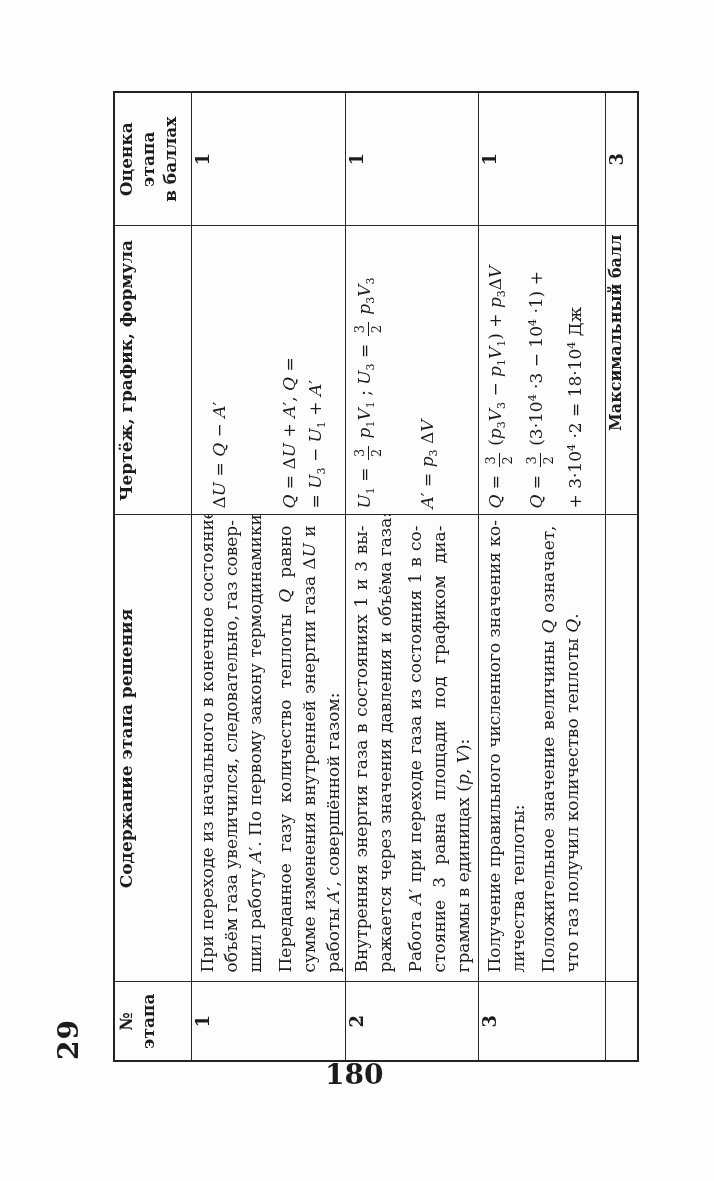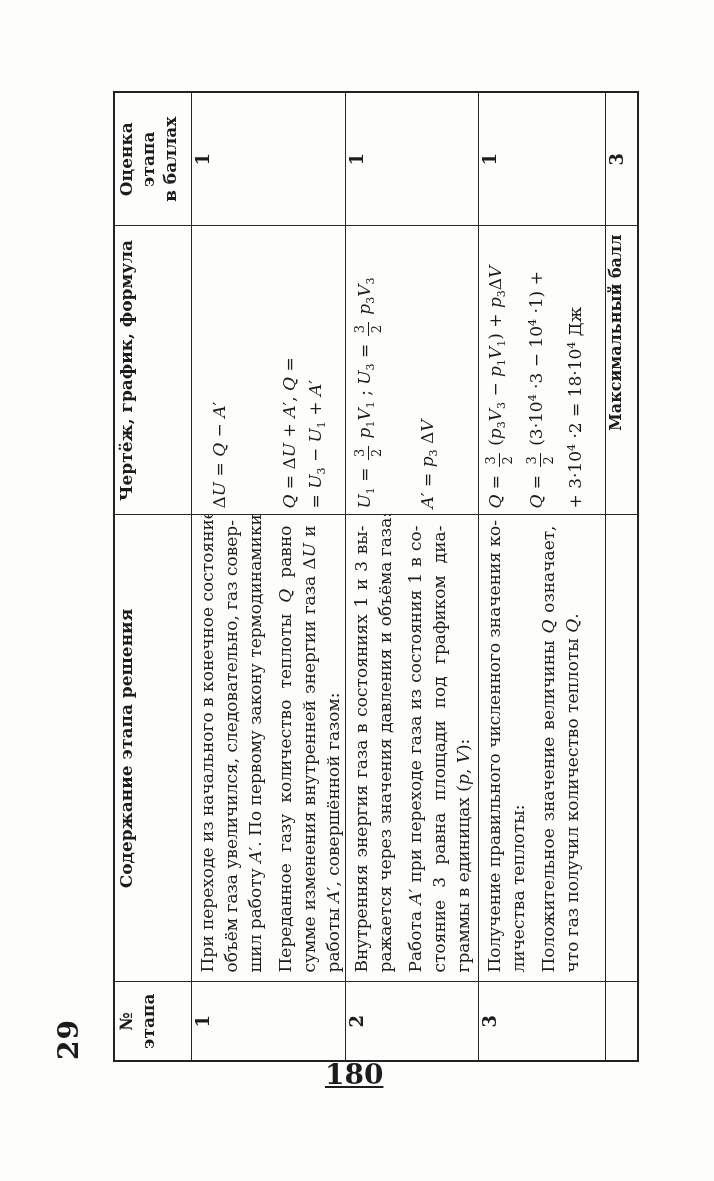--- a/index.html
+++ b/index.html
@@ -90,21 +90,21 @@
     font-size:16px; font-weight:bold; padding-right:8px;
     white-space:nowrap;
   }
   td.foot-score {
     text-align:center; vertical-align:middle;
     font-size:18px; font-weight:bold;
   }
 
   .book-page-number {
     position:absolute; left:325px; top:1058px; width:56px;
-    text-align:center; font-size:28px; font-weight:bold; letter-spacing:0px;text-decoration:underline;
+    text-align:center; font-size:28px; font-weight:bold; letter-spacing:0px;
   }
 </style>
 </head>
 <body>
 
 <div class="page">
   <div class="rot">
 
     <div class="problem-number">29</div>
 

